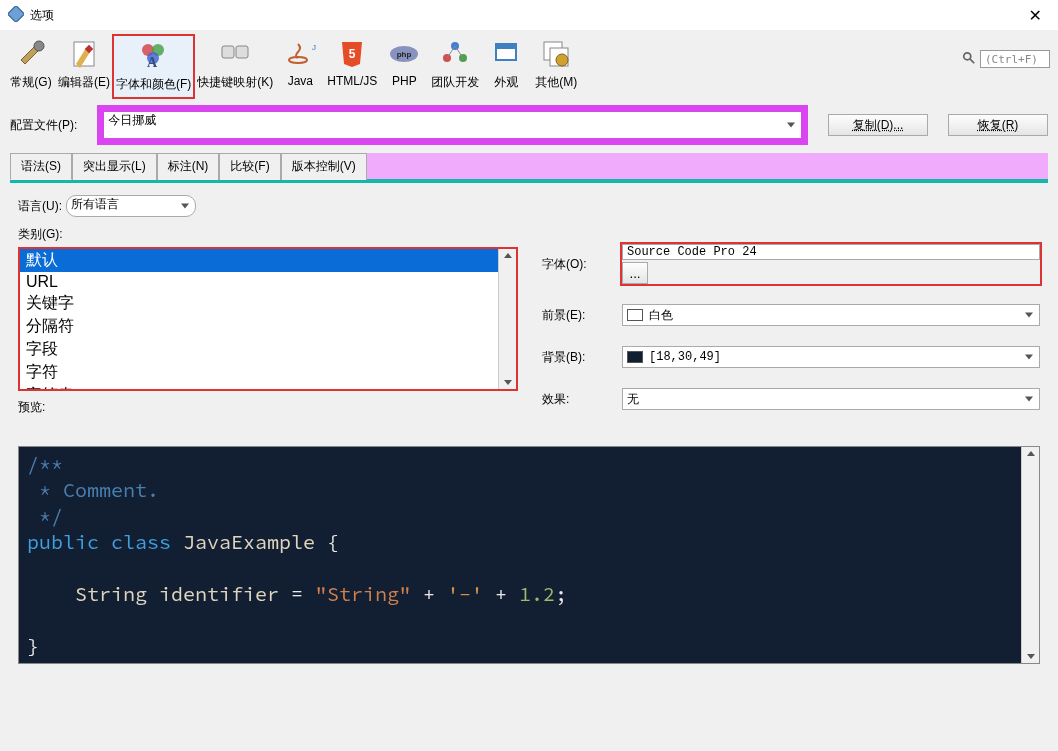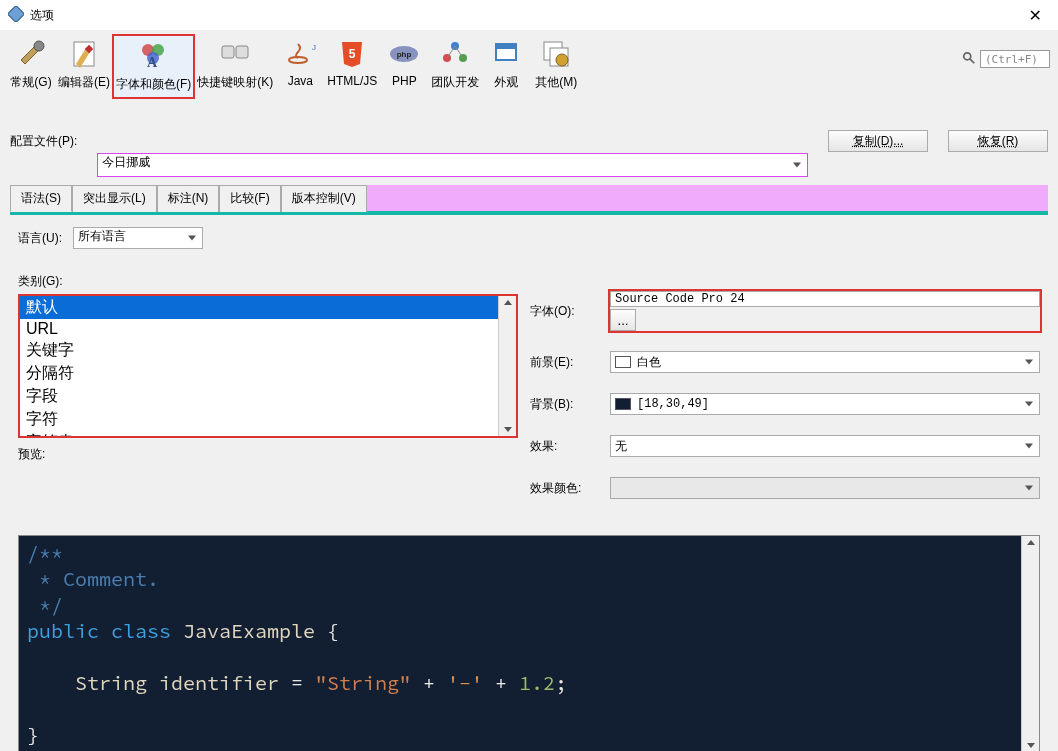--- a/index.html
+++ b/index.html
@@ -8,30 +8,30 @@
 .titlebar-left { display: flex; align-items: center; gap: 6px; }
 .close-x { font-size: 16px; font-weight: 300; padding: 4px 8px; cursor: default; }
 .toolbar { display: flex; align-items: flex-start; padding: 4px 6px 2px 6px; background: #f0f0f0; position: relative; }
 .tool-btn { display: flex; flex-direction: column; align-items: center; justify-content: center; padding: 4px 2px; min-width: 50px; cursor: default; }
 .tool-btn.highlighted { border: 2px solid #d33; background: #e8f0fa; }
 .tool-icon { width: 32px; height: 32px; margin-bottom: 4px; }
 .tool-label { font-size: 12px; text-align: center; }
 .search-area { position: absolute; right: 8px; top: 20px; display: flex; align-items: center; gap: 4px; }
 .search-input { width: 70px; height: 18px; border: 1px solid #999; padding: 0 4px; font-size: 11px; font-family: monospace; color: #888; }
 .profile-row { display: flex; align-items: center; padding: 4px 10px; gap: 20px; background: #f0f0f0; }
-.profile-select { flex: 1; height: 24px; border: 1px solid #d946ef; background: #fff; padding: 0 4px; font-size: 12px; margin-top: 48px; }
+.profile-select { flex: 1; height: 40px; border: 7px solid #d946ef; background: #fff; padding: 0 4px; font-size: 12px; }
 .btn { height: 22px; border: 1px solid #aaa; background: linear-gradient(#fdfdfd,#e5e5e5); padding: 0 14px; font-size: 12px; text-decoration: underline; text-decoration-style: dotted; cursor: default; min-width: 100px; font-family: inherit; }
 .tabs { display: flex; border-bottom: 4px solid #14b8a6; margin: 4px 10px 0 10px; background: #f0abfc; }
 .tab { padding: 4px 10px; border: 1px solid #aaa; border-bottom: none; background: #f0f0f0; margin-right: 0px; margin-bottom: -1px; font-size: 12px; cursor: default; position: relative; }
 .tab.active { background: #f0f0f0; border-bottom: 1px solid #f0f0f0; }
 .content { padding: 12px 18px; background: #f0f0f0; }
-.row { display: flex; align-items: center; gap: 11px; margin-bottom: 24px; font-size: 12px; }
+.row { display: flex; align-items: center; gap: 4px; margin-bottom: 9px; font-size: 12px; }
 .small-select { height: 22px; width: 130px; border: 1px solid #aaa; background: #fff; padding: 0 18px 0 4px; position: relative; font-size: 12px; }
 .dropdown-arrow::after { content: ""; position: absolute; right: 6px; top: 50%; transform: translateY(-50%); border-left: 4px solid transparent; border-right: 4px solid transparent; border-top: 5px solid #555; }
-.two-col { display: flex; gap: 12px; }
+.two-col { display: flex; gap: 24px; }
 .left-col { flex: 0 0 500px; }
 .right-col { flex: 1; }
 .category-box { border: 2px solid #d33; height: 144px; display: flex; background: #fff; }
 .cat-list { flex: 1; list-style: none; overflow: hidden; }
 .cat-item { padding: 1px 6px; font-size: 16px; }
 .cat-item.selected { background: #0a6cd6; color: #fff; }
 .cat-scroll { width: 18px; background: #f0f0f0; border-left: 1px solid #ccc; position: relative; }
 .cat-scroll::before { content: ""; position: absolute; top: 4px; left: 50%; transform: translateX(-50%); border-left: 4px solid transparent; border-right: 4px solid transparent; border-bottom: 5px solid #555; }
 .cat-scroll::after { content: ""; position: absolute; bottom: 4px; left: 50%; transform: translateX(-50%); border-left: 4px solid transparent; border-right: 4px solid transparent; border-top: 5px solid #555; }
 .prop-row { display: flex; align-items: center; margin-bottom: 20px; }
@@ -170,21 +170,21 @@
   <div class="tab active">语法(S)</div>
   <div class="tab">突出显示(L)</div>
   <div class="tab">标注(N)</div>
   <div class="tab">比较(F)</div>
   <div class="tab">版本控制(V)</div>
 </div>
 
 <div class="content">
   <div class="row">
     <span>语言(U):</span>
-    <div class="small-select dropdown-arrow" style="position:relative;">
+    <div class="small-select dropdown-arrow" style="position:relative;border-radius:10px;">
       <span>所有语言</span>
     </div>
   </div>
 
   <div class="two-col">
     <div class="left-col">
       <div style="margin-bottom:4px;">类别(G):</div>
       <div class="category-box">
         <ul class="cat-list">
           <li class="cat-item selected">默认</li>
@@ -223,24 +223,20 @@
           <span class="color-swatch" style="background:#121e31;"></span>
           <span>[18,30,49]</span>
         </div>
       </div>
       <div class="prop-row">
         <span class="prop-label">效果:</span>
         <div class="prop-field dropdown-arrow">
           <span>无</span>
         </div>
       </div>
-      <div class="prop-row">
-        <span class="prop-label">效果颜色:</span>
-        <div class="prop-field dropdown-arrow" style="background:#e8e8e8;"></div>
-      </div>
     </div>
   </div>
 </div>
 
 <div class="preview-wrap">
 <div class="preview"><span class="c-comment">/**</span>
 <span class="c-comment"> * Comment.</span>
 <span class="c-comment"> */</span>
 <span class="c-keyword">public</span> <span class="c-keyword">class</span> <span class="c-ident">JavaExample</span> <span>{</span>
 

